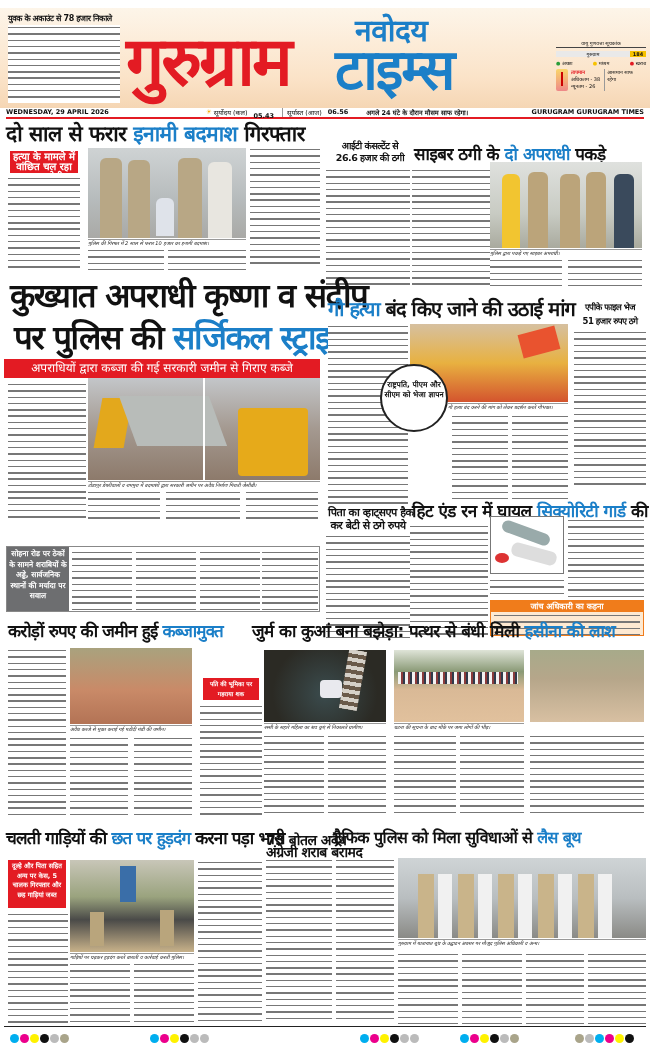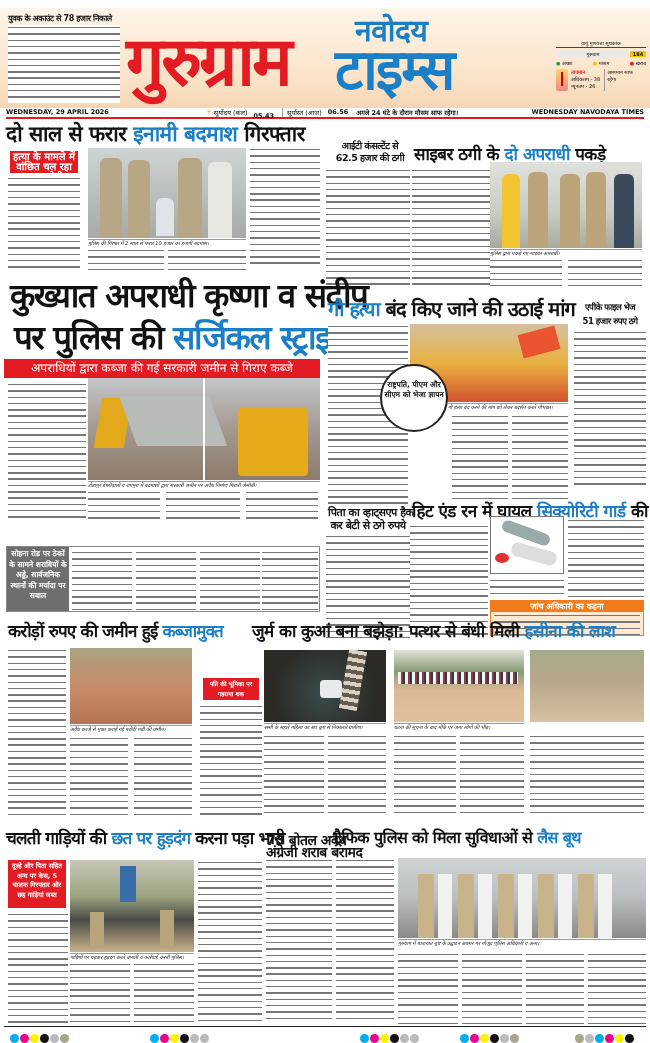--- a/index.html
+++ b/index.html
@@ -51,23 +51,23 @@
     <div style="margin-left:4px;border-left:1px solid #999;padding-left:2px;width:30px;line-height:7px">आसमान साफ रहेगा</div>
   </div>
 </div>
 
 <div class="abs" style="left:6px;top:107px;width:638px;height:12px;border-bottom:2px solid #e31b23;font-size:6.5px;font-weight:bold;display:flex;align-items:center;">
   <span style="width:200px">WEDNESDAY, 29 APRIL 2026</span>
   <span style="color:#f7a800">☀</span>
   <span style="font-weight:normal;margin-left:2px">सूर्योदय (कल)</span>
   <span style="margin:7px 8px 0 6px">05.43</span>
   <span style="font-weight:normal;border-left:1px solid #999;padding-left:4px">सूर्यास्त (आज)</span>
-  <span style="margin:0 8px 0 6px">06.56</span>
+  <span style="margin:0 18px 0 6px">06.56</span>
   <span style="font-weight:bold">अगले 24 घंटे के दौरान मौसम साफ रहेगा।</span>
-  <span style="margin-left:auto">WEDNESDAY NAVODAYA TIMES</span>
+  <span style="margin-left:auto">GURUGRAM GURUGRAM TIMES</span>
 </div>
 
 <div class="abs hl" style="left:6px;top:120px;font-size:21px;line-height:28px;">
   <span>दो साल से फरार</span> <span class="blue">इनामी बदमाश</span> <span>गिरफ्तार</span>
 </div>
 <div class="abs redbox" style="left:10px;top:151px;width:68px;height:22px;font-size:10px;line-height:10px;padding:1px;">हत्या के मामले में वांछित चल रहा था आरोपी</div>
 <div class="abs txt lines" style="left:8px;top:176px;width:72px;height:94px"></div>
 <div class="abs photo" style="left:88px;top:148px;width:158px;height:90px;background:linear-gradient(#cfd3d4,#b7bcbd 55%,#a9a9a6);">
   <div style="position:absolute;left:12px;top:10px;width:22px;height:80px;background:#b8a785;border-radius:6px 6px 0 0"></div>
   <div style="position:absolute;left:40px;top:12px;width:22px;height:78px;background:#b8a785;border-radius:6px 6px 0 0"></div>
@@ -75,21 +75,21 @@
   <div style="position:absolute;left:120px;top:14px;width:24px;height:76px;background:#e8e6e0;border-radius:6px 6px 0 0"></div>
   <div style="position:absolute;left:68px;top:50px;width:18px;height:38px;background:#dfe3ea;border-radius:6px 6px 0 0"></div>
 </div>
 <div class="abs cap" style="left:88px;top:239px;width:158px;">पुलिस की गिरफ्त में 2 साल से फरार 10 हजार का इनामी बदमाश।</div>
 <div class="abs txt lines" style="left:88px;top:248px;width:76px;height:24px"></div>
 <div class="abs txt lines" style="left:168px;top:248px;width:78px;height:24px"></div>
 <div class="abs txt lines" style="left:250px;top:147px;width:70px;height:122px"></div>
 
 <div class="abs hl" style="left:330px;top:140px;font-size:9.5px;line-height:12px;text-align:center;width:80px;">
   <div>आईटी कंसल्टेंट से</div>
-    <div>62.5 हजार की ठगी</div>
+    <div>26.6 हजार की ठगी</div>
 </div>
 <div class="abs txt lines" style="left:326px;top:168px;width:84px;height:120px"></div>
 
 <div class="abs hl" style="left:414px;top:142px;font-size:17px;line-height:24px;">
   <span>साइबर ठगी के</span> <span class="blue">दो अपराधी</span> <span>पकड़े</span>
 </div>
 <div class="abs txt lines" style="left:412px;top:168px;width:78px;height:118px"></div>
 <div class="abs photo" style="left:490px;top:162px;width:152px;height:86px;background:linear-gradient(#dfe1de,#c8cbc3 60%,#a9aa9e);">
   <div style="position:absolute;left:12px;top:12px;width:18px;height:74px;background:#f2c530;border-radius:6px 6px 0 0"></div>
   <div style="position:absolute;left:38px;top:10px;width:20px;height:76px;background:#bba47a;border-radius:6px 6px 0 0"></div>

